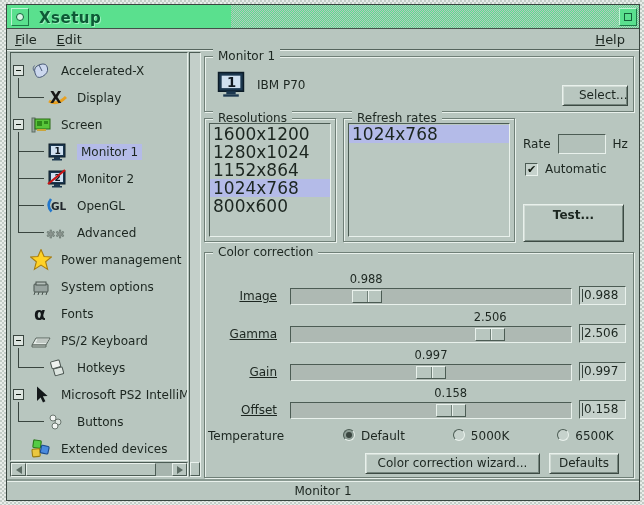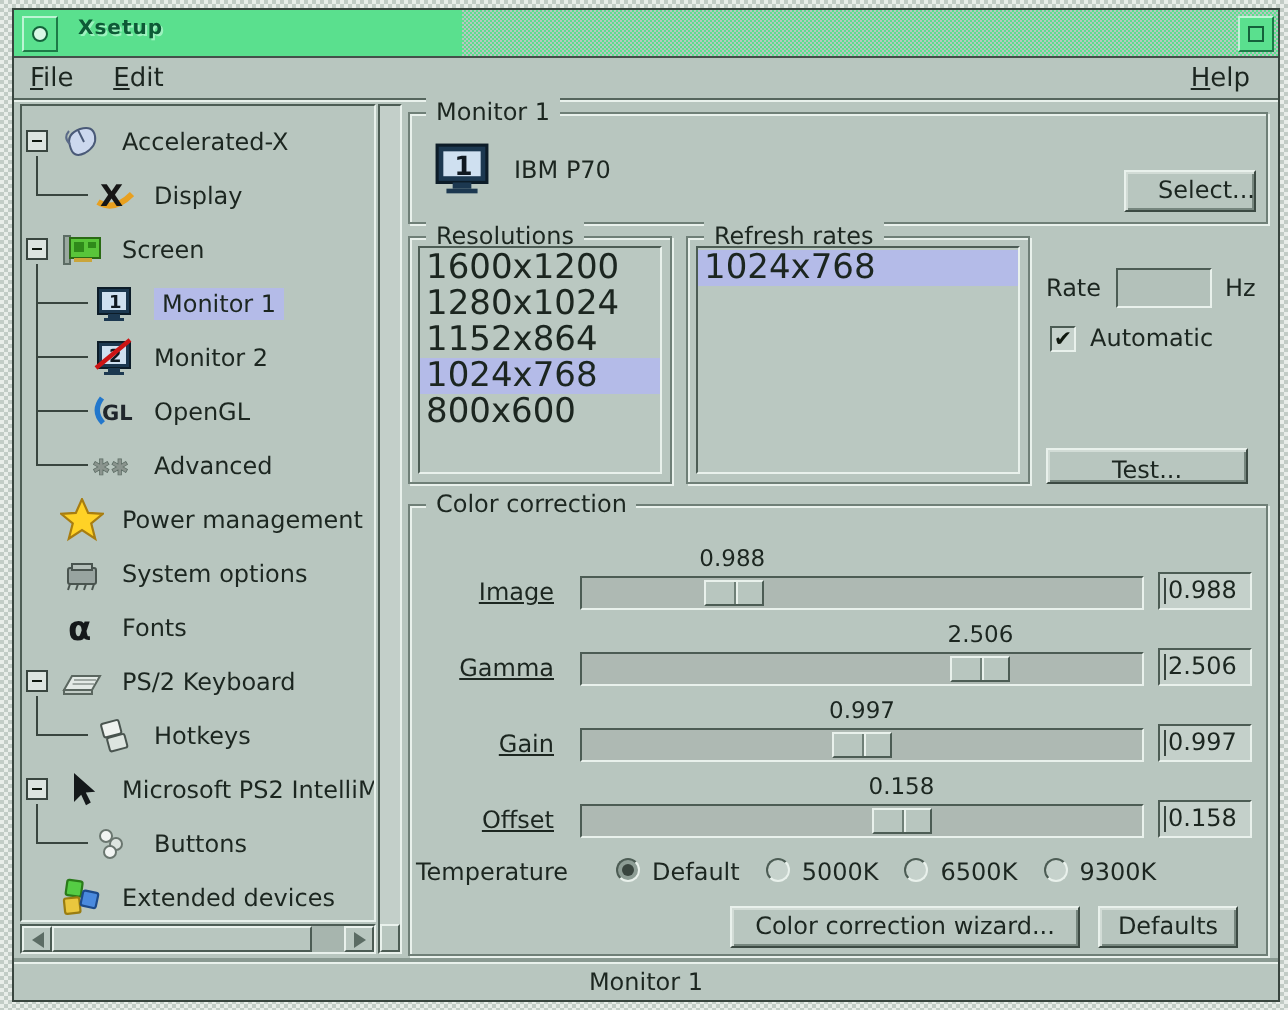--- a/index.html
+++ b/index.html
@@ -10,21 +10,21 @@
     font-size:12px; color:#1c2620;
     background:repeating-conic-gradient(#e8ede9 0% 25%, #c2ccc6 0% 50%) 0 0/4px 4px;
     overflow:hidden;
   }
   .window { position:absolute; inset:4px 4px 4px 6px; background:#b8c6bf; border:1px solid #39453f; }
 
   
   .titlebar { position:absolute; left:0; right:0; top:0; height:24px; background:#5ae08e; border-bottom:1px solid #44504a; }
   .titlebar .dither { position:absolute; left:224px; right:0; top:0; bottom:0;
     background:repeating-conic-gradient(#5ae08e 0% 25%, #b8c6bf 0% 50%) 0 0/2px 2px; }
-  .tb-title { position:absolute; left:32px; top:4px; font-size:10px; font-weight:bold; color:#0d5a36;
+  .tb-title { position:absolute; left:32px; top:4px; font-size:15px; font-weight:bold; color:#0d5a36;
     text-shadow:1px 1px 0 #9df2bf; letter-spacing:.5px; }
   .tb-btn { position:absolute; top:3px; width:18px; height:18px; background:#5ae08e;
     border:1px solid; border-color:#bdf5d4 #1d7a47 #1d7a47 #bdf5d4; z-index:2; }
   .tb-btn.left { left:4px; }
   .tb-btn.right { right:2px; }
   .tb-dot { position:absolute; left:4px; top:4px; width:8px; height:8px; border-radius:50%;
     border:1px solid #14613a; background:#d8f7e6; }
   .tb-sq { position:absolute; left:4px; top:4px; width:8px; height:8px; border:1px solid #14613a; }
 
   
@@ -86,39 +86,39 @@
   .list { position:absolute; inset:4px; background:#bac8c1; border:1px solid; border-color:#4c5c54 #e9f1ec #e9f1ec #4c5c54; padding:1px 0; overflow:hidden; }
   .litem { height:18px; line-height:18px; padding-left:3px; font-size:17px; }
   .litem.sel { background:#b4bbe8; }
 
   .ratecol { position:absolute; top:68px; left:321px; right:13px; height:124px; }
   .raterow { position:absolute; top:16px; left:0; right:0; display:flex; align-items:center; }
   .rate-input { width:48px; height:20px; margin:0 7px; background:#b3c1ba; border:1px solid; border-color:#4c5c54 #e9f1ec #e9f1ec #4c5c54; }
   .autorow { position:absolute; top:44px; left:2px; display:flex; align-items:center; }
   .checkbox { width:13px; height:13px; background:#c6d2cc; border:1px solid; border-color:#4c5c54 #e9f1ec #e9f1ec #4c5c54;
     margin-right:7px; font-size:11px; line-height:11px; text-align:center; color:#10180f; font-weight:bold; }
-  .test-btn { position:absolute; left:0; right:0; bottom:0; height:18px; line-height:20px; }
+  .test-btn { position:absolute; left:0; right:0; bottom:0; height:38px; line-height:20px;font-weight:bold; }
 
   .g-cc { top:202px; left:2px; right:3px; height:226px; }
   .cc-rows { position:absolute; top:14px; left:1px; right:1px; }
   .crow { position:relative; height:38px; display:flex; align-items:flex-end; padding-right:6px; }
   .clabel { width:84px; text-align:right; padding-right:13px; padding-bottom:2px; flex:none;text-decoration:underline; }
   .cvalwrap { position:relative; flex:1; height:38px; }
   .cvalue { position:absolute; bottom:19px; transform:translateX(-50%); font-size:11.5px; white-space:nowrap; }
   .ctrack { position:absolute; left:0; right:0; bottom:0; height:17px; background:#aeb9b3;
     border:1px solid; border-color:#4c5c54 #e9f1ec #e9f1ec #4c5c54; }
   .cthumb { position:absolute; bottom:1px; width:30px; height:13px; transform:translateX(-50%); background:#b8c6bf;
     border:1px solid; border-color:#e9f1ec #4c5c54 #4c5c54 #e9f1ec; }
   .cthumb::after { content:''; position:absolute; left:50%; top:0; bottom:0; width:1px; background:#6f7f77;
     box-shadow:1px 0 0 #e9f1ec; }
   .cfield { width:47px; height:19px; margin-left:7px; flex:none; background:#c4d0ca;
     border:1px solid; border-color:#4c5c54 #e9f1ec #e9f1ec #4c5c54; padding:1px 0 0 4px; font-size:12px; position:relative; }
   .cfield::before { content:''; position:absolute; left:2px; top:2px; bottom:2px; width:1px; background:#39453f; }
 
-  .temprow { position:absolute; top:176px; left:3px; right:4px; display:flex; align-items:center; }
+  .temprow { position:absolute; top:176px; left:3px; right:4px; display:flex; align-items:center;gap:35px; }
   .templabel { width:100px; flex:none; }
   .radio { display:flex; align-items:flex-start; margin-right:13px; }
   .rcirc { width:12px; height:12px; border-radius:50%; background:#c6d2cc;
     border:1px solid; border-color:#4c5c54 #e9f1ec #e9f1ec #4c5c54; margin-right:6px; position:relative; flex:none; }
   .rcirc.sel { background:#8d9d95; }
   .rcirc.sel::after { content:''; position:absolute; left:2px; top:2px; width:6px; height:6px; border-radius:50%; background:#39453f; }
 
   .wizrow { position:absolute; right:14px; bottom:3px; display:flex;margin-left:23px; }
   .wiz-btn { width:175px; height:21px; line-height:19px; margin-right:9px; }
   .def-btn { width:70px; height:21px; line-height:19px; }

